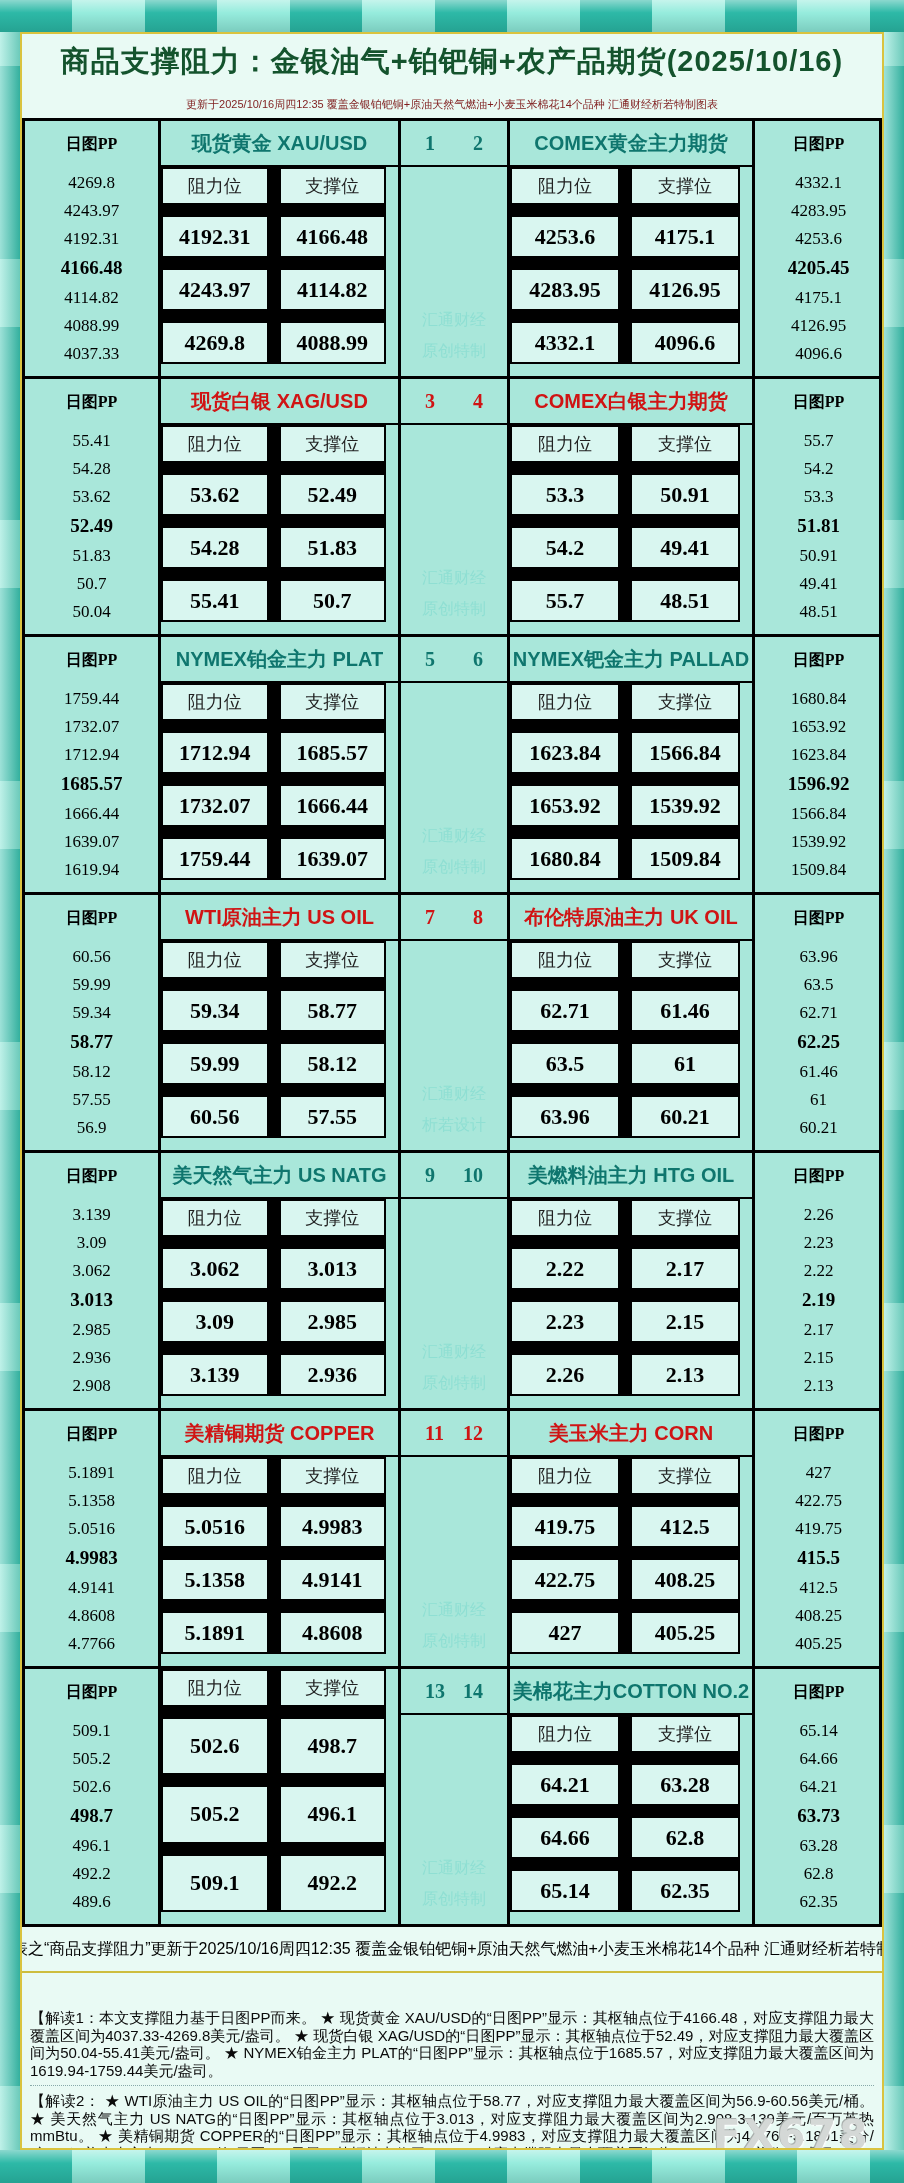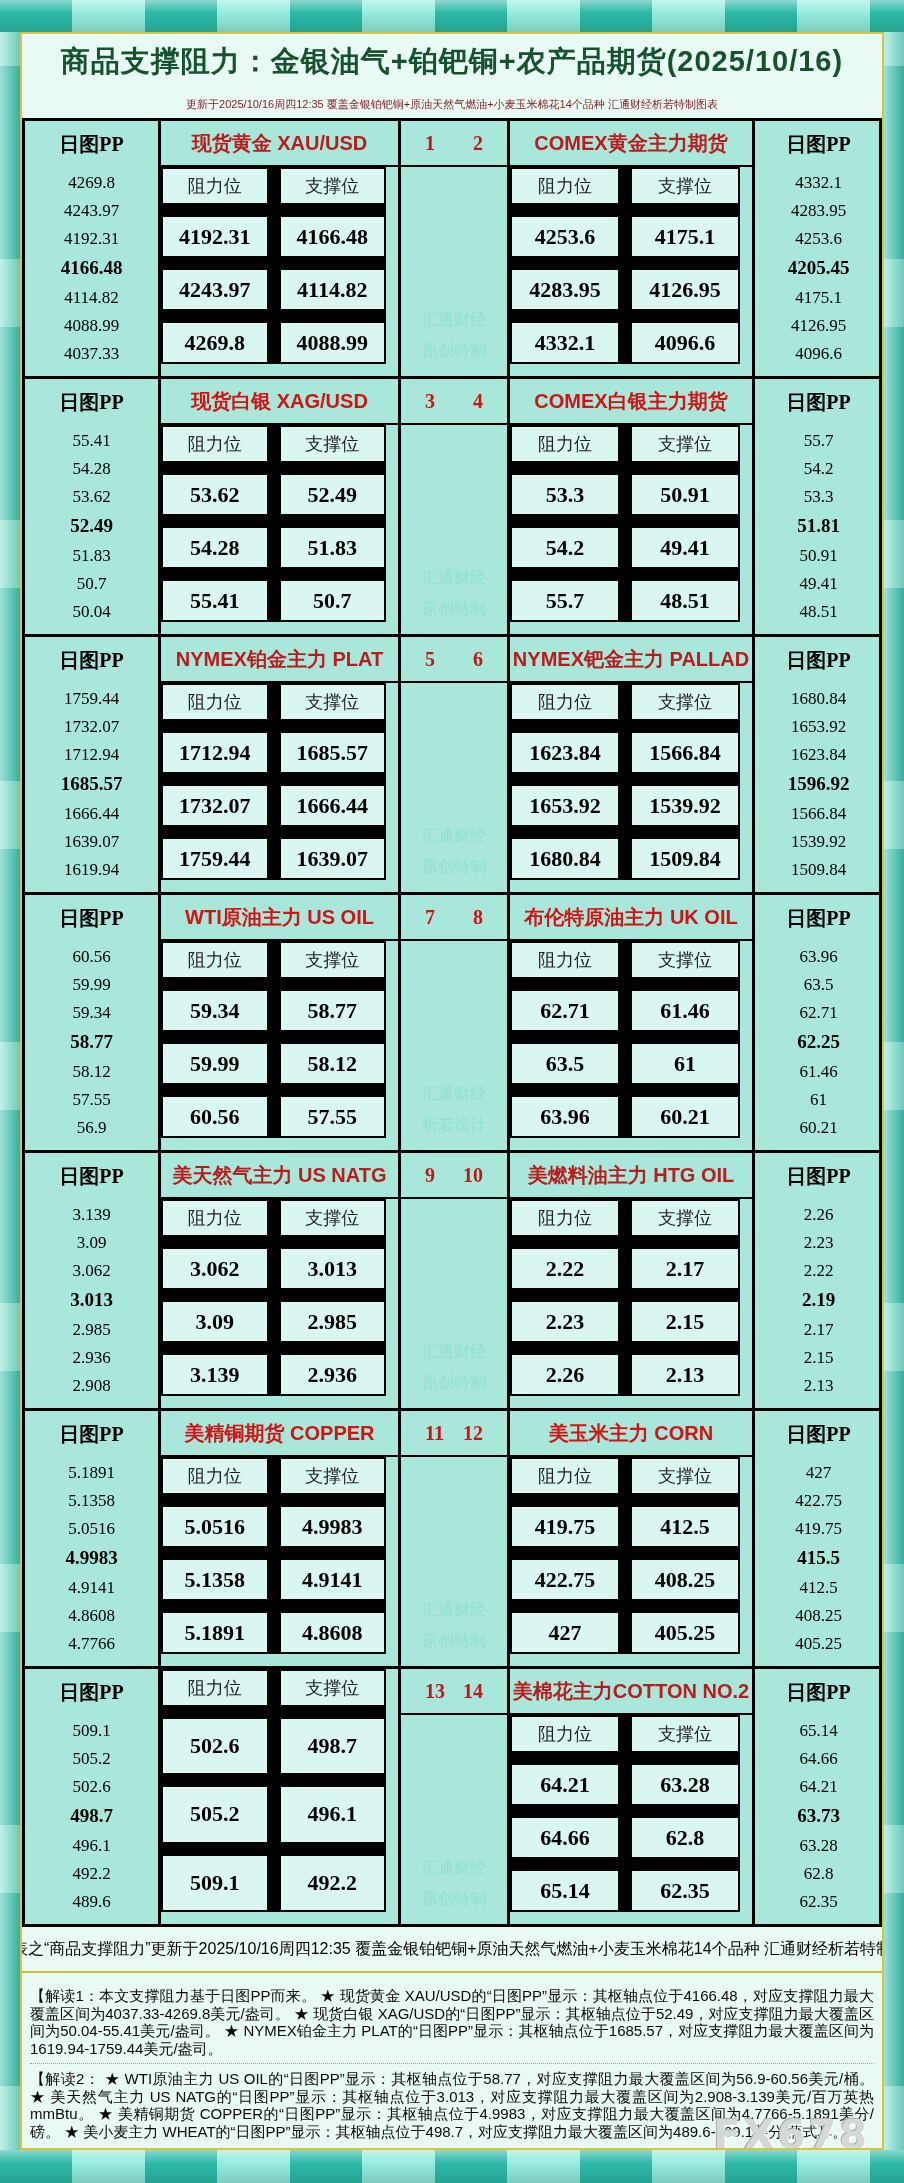--- a/index.html
+++ b/index.html
@@ -41,21 +41,21 @@
     color:#7f1d1d; font-size:11px; white-space:nowrap;
   }
 
   
   .panel { width:860px; height:261px; border:3px solid #000; background:#a9e7da;
            display:grid; grid-template-columns:133px 243px 106px 248px 127px; }
   .panel + .panel { margin-top:-3px; }
 
   .pp-col { display:flex; flex-direction:column; }
   .pp-head { height:46px; display:flex; align-items:center; justify-content:center;
-             font-family:"Liberation Serif", serif; font-weight:bold; font-size:20px; color:#000; }
+             font-family:"Liberation Serif", serif; font-weight:bold; font-size:16px; color:#000; }
   .pp-values { flex:1; display:flex; flex-direction:column; justify-content:space-around;
                align-items:center; padding:2px 0 8px; font-family:"Liberation Serif", serif;
                font-size:17px; color:#000; }
   .pp-values .pivot { font-weight:bold; font-size:19px; }
 
   .side-table { display:flex; flex-direction:column; border-left:3px solid #000; border-right:3px solid #000; }
   .panel-title { height:46px; border-bottom:2px solid #000; display:flex; align-items:center;
                  justify-content:center; font-weight:bold; font-size:20px; white-space:nowrap; }
   .itable { flex:1; margin:0 12px 12px 0; border:2px solid #000; background:#000;
             display:grid; grid-template-columns:1fr 1fr; grid-template-rows:34px 1fr 1fr 1fr; gap:14px; }
@@ -64,29 +64,29 @@
   .cell.val  { font-family:"Liberation Serif", serif; font-weight:bold; font-size:22px; color:#000; }
 
   .mid-col { display:flex; flex-direction:column; }
   .pair-nums { height:46px; border-bottom:2px solid #000; display:flex; align-items:center;
                justify-content:space-between; padding:0 24px; font-weight:bold; font-size:20px;
                font-family:"Liberation Serif", serif; }
   .mid-body { flex:1; display:flex; flex-direction:column; justify-content:flex-end;
               align-items:center; padding-bottom:10px; }
   .wm { text-align:right; color:#8fdfd3; font-size:16px; line-height:1.9; }
 
-  .panel.purple .accent-text { color:#b91c1c;text-align:center; }
+  .panel.purple .accent-text { color:#0f766e;text-align:center; }
   .panel.red    .accent-text { color:#d01414; }
 
   .summary { height:46px; border-bottom:2px solid #cdbd3e; display:flex; flex-direction:row;
              align-items:center; justify-content:center; font-size:16px; color:#000;
              background:#e9faf4; line-height:1.35; white-space:nowrap; }
 
   .notes { flex:1; position:relative; padding:14px 8px 4px; font-size:15px; line-height:17.5px;
-           color:#0a0a0a; text-align:justify; overflow:hidden; }
+           color:#0a0a0a; text-align:justify; overflow:hidden;margin-top:22px; }
   .note-sep { border:0; border-top:1px dotted #8aa; margin:6px 0; }
   .fx { position:absolute; right:12px; bottom:4px; font-family:"DejaVu Sans", sans-serif;
         font-weight:bold; font-size:40px; letter-spacing:3px; color:#d4d8d6;
         text-shadow:-1px -1px 0 #aab0ae, 1px 1px 2px #ffffff; }
 </style>
 </head>
 <body>
 
 <div class="page">
   <div class="edge top"></div>

